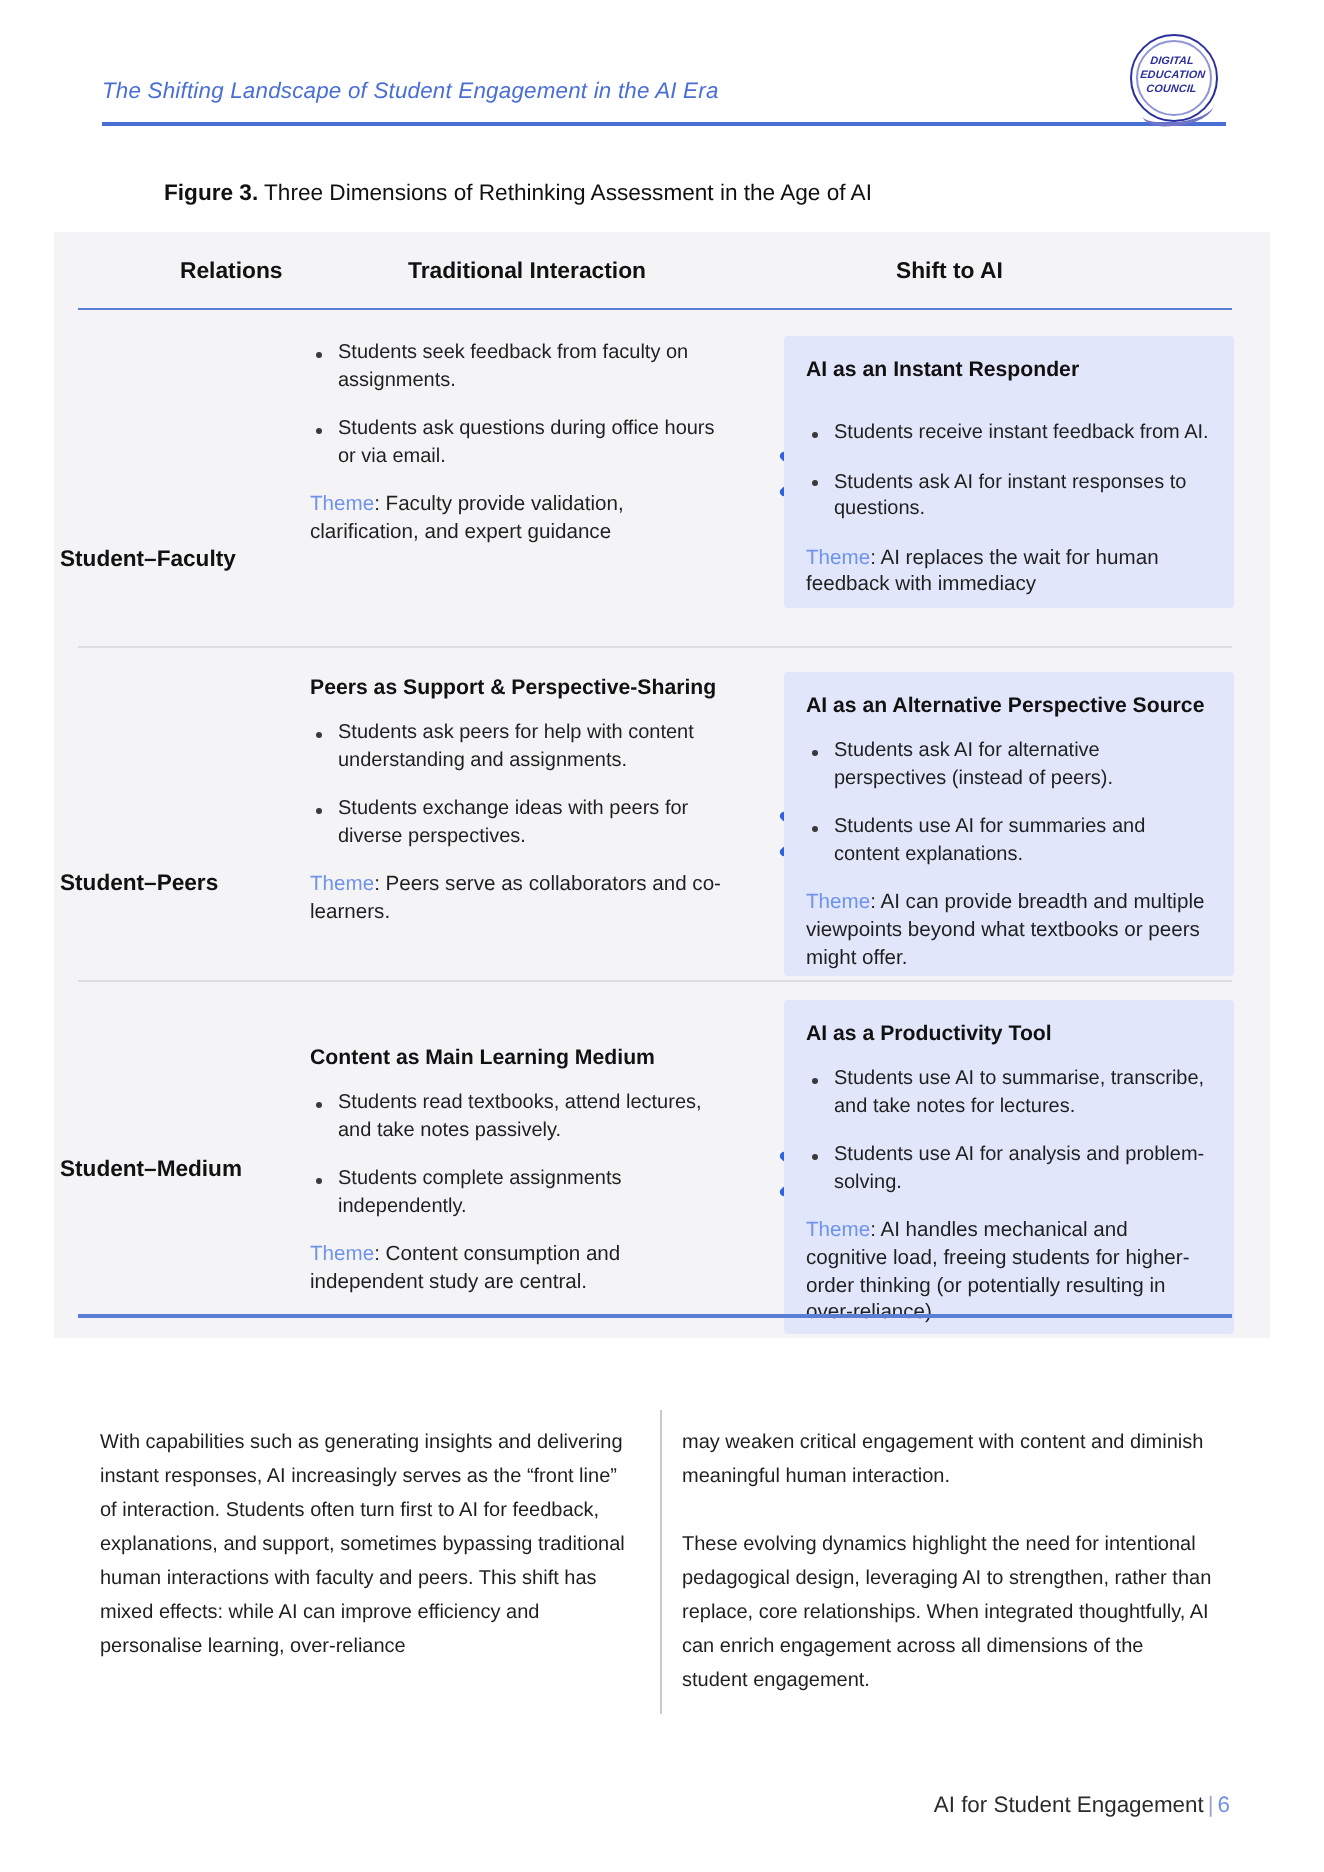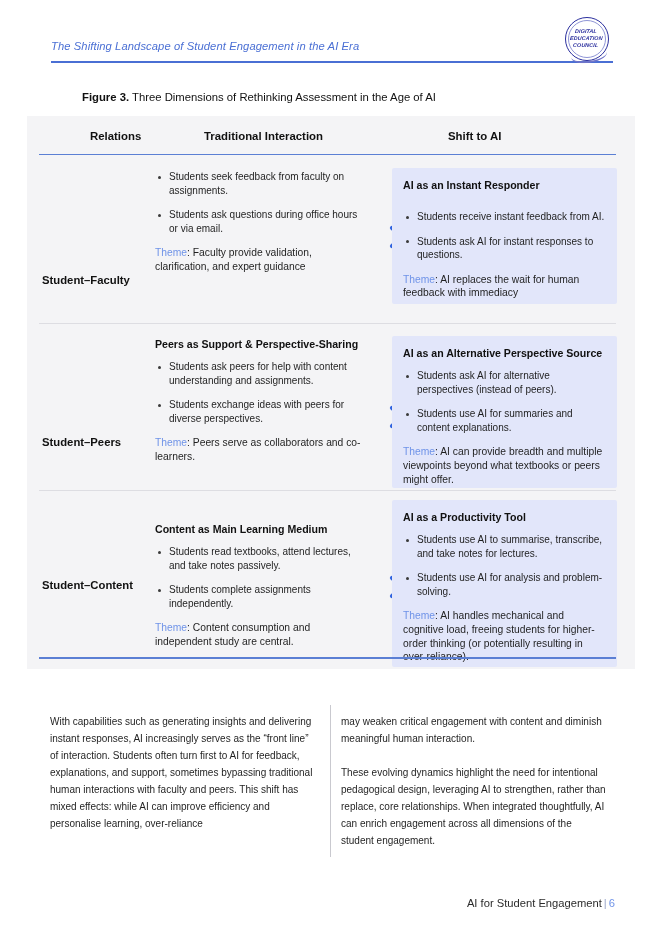--- a/index.html
+++ b/index.html
@@ -155,21 +155,21 @@
   .row-divider {
     position: absolute;
     left: 12px;
     width: 577px;
     height: 1px;
     background: #dddde2;
   }
 
   .relation-label {
     position: absolute;
-    left: 15px;
+    left: 3px;
     font-size: 11.3px;
     font-weight: bold;
     color: #111111;
     white-space: nowrap;
   }
 
   .cell-trad {
     position: absolute;
     left: 128px;
     width: 206px;
@@ -349,21 +349,21 @@
       <ul class="bullets">
         <li>Students ask AI for alternative perspectives (instead of peers).</li>
         <li>Students use AI for summaries and content explanations.</li>
       </ul>
       <div class="theme-line"><span class="theme-label">Theme</span><span>: AI can provide breadth and multiple viewpoints beyond what textbooks or peers might offer.</span></div>
     </div>
     <div class="row-divider" style="top:166px;"></div>
   </div>
 
   <div class="row" style="top:375px;height:170px;" id="row-2">
-    <div class="relation-label" style="top:88px;">Student–Content</div>
+    <div class="relation-label" style="top:88px;">Student–Medium</div>
     <div class="cell-trad" style="top:31px;">
       <div class="cell-title">Content as Main Learning Medium</div>
       <ul class="bullets">
         <li>Students read textbooks, attend lectures, and take notes passively.</li>
         <li>Students complete assignments independently.</li>
       </ul>
       <div class="theme-line"><span class="theme-label">Theme</span><span>: Content consumption and independent study are central.</span></div>
     </div>
     <div class="chevron" style="top:83px;">
       <svg width="22" height="26" viewBox="0 0 22 26" aria-hidden="true">

